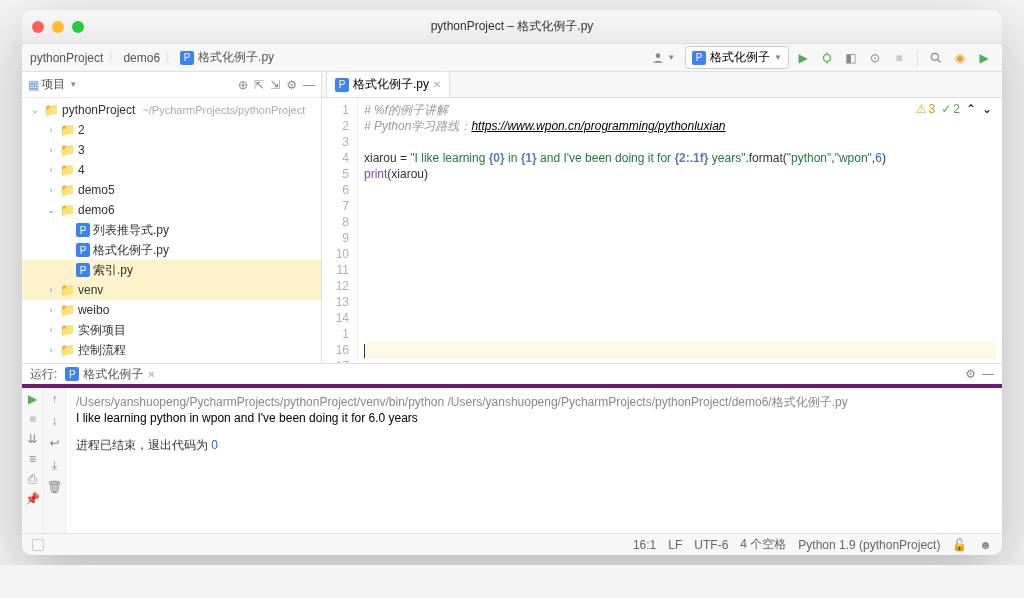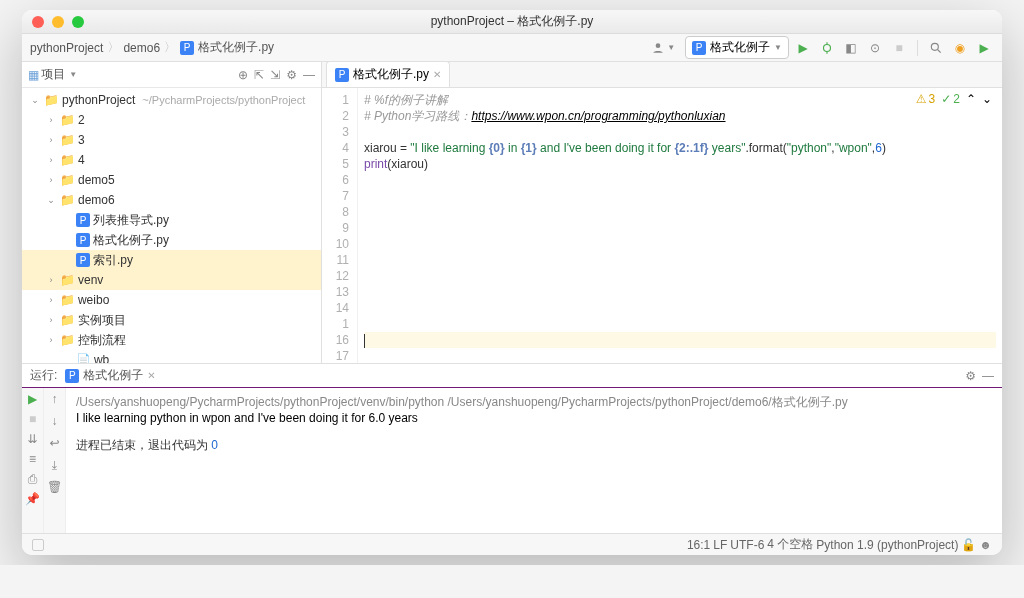--- a/index.html
+++ b/index.html
@@ -1,18 +1,18 @@
 <!DOCTYPE html>
 <html><head>
 <meta charset="utf-8">
 <style>
 * { margin:0; padding:0; box-sizing:border-box; font-family:-apple-system,"Helvetica Neue",Arial,sans-serif; font-size:12px; }
 body { background:#f4f4f4; display:flex; justify-content:center; align-items:flex-start; padding:10px; }
 .window { width:980px; height:545px; background:#fff; border-radius:10px; box-shadow:0 20px 60px rgba(0,0,0,.25); display:flex; flex-direction:column; overflow:hidden; }
-.titlebar { height:24px; background:linear-gradient(#f7f7f7,#eaeaea); border-bottom:1px solid #dcdcdc; display:flex; align-items:center; padding:0 10px; position:relative; }
+.titlebar { height:34px; background:linear-gradient(#f7f7f7,#eaeaea); border-bottom:1px solid #dcdcdc; display:flex; align-items:center; padding:0 10px; position:relative; }
 .traffic { display:flex; gap:8px; }
 .dot { width:12px; height:12px; border-radius:50%; }
 .dot.r{background:#ff5f56}.dot.y{background:#ffbd2e}.dot.g{background:#27c93f}
 .title { position:absolute; left:50%; transform:translateX(-50%); font-size:12px; color:#333; }
 .toolbar { height:28px; border-bottom:1px solid #e0e0e0; display:flex; align-items:center; padding:0 8px; gap:4px; background:#f7f7f7; }
 .breadcrumb { display:flex; align-items:center; gap:4px; color:#555; }
 .crumb-sep { color:#bbb; }
 .ficon { width:14px; height:14px; display:inline-flex; align-items:center; justify-content:center; border-radius:2px; font-size:10px; color:#fff; }
 .ficon.py { background:#3b82f6; }
 .spacer { flex:1; }
@@ -49,31 +49,31 @@
 .code .num { color:#1e66d0; }
 .code .fn { color:#7a4aa8; }
 .code .cur { background:#fdf9e5; }
 .caret { display:inline-block; width:1px; height:14px; background:#333; vertical-align:middle; animation:blink 1s infinite; }
 @keyframes blink { 50% { opacity:0; } }
 .ed-badges { position:absolute; top:4px; right:10px; display:flex; gap:6px; align-items:center; font-size:11px; }
 .badge { display:flex; align-items:center; gap:2px; }
 .badge.warn { color:#d6a100; }
 .badge.ok { color:#4caf50; }
 .bottom { height:170px; border-top:1px solid #e0e0e0; display:flex; flex-direction:column; }
-.bottom-head { height:24px; display:flex; align-items:center; padding:0 8px; gap:8px; color:#555; border-bottom:1px solid #701a75; }
+.bottom-head { height:24px; display:flex; align-items:center; padding:0 8px; gap:8px; color:#555; border-bottom:4px solid #701a75; }
 .bottom-head .right { margin-left:auto; display:flex; gap:6px; color:#888; }
 .bottom-body { flex:1; display:flex; }
 .bottom-gutter { width:22px; background:#f7f7f7; border-right:1px solid #eee; display:flex; flex-direction:column; align-items:center; padding:4px 0; gap:6px; color:#888; }
 .bottom-gutter .play{color:#4caf50}
 .bottom-gutter2 { width:22px; background:#f7f7f7; border-right:1px solid #eee; display:flex; flex-direction:column; align-items:center; padding:4px 0; gap:8px; color:#888; }
 .console { flex:1; padding:6px 10px; font-family:Menlo,Consolas,monospace; font-size:12px; overflow:auto; }
 .console .path { color:#888; }
 .console .exit { color:#333; }
 .console .exit .zero { color:#1e66d0; }
-.status { height:22px; border-top:1px solid #e0e0e0; background:#f7f7f7; display:flex; align-items:center; padding:0 10px; gap:3px; color:#666; font-size:11px; justify-content:flex-end; }
+.status { height:22px; border-top:1px solid #e0e0e0; background:#f7f7f7; display:flex; align-items:center; padding:0 10px; gap:12px; color:#666; font-size:11px; justify-content:flex-end; }
 .status .left { margin-right:auto; width:12px; height:12px; border:1px solid #ccc; border-radius:2px; }
 svg { display:block; }
 .user-dd { display:flex; align-items:center; gap:2px; color:#888; padding:0 6px; }
 </style>
 </head>
 <body>
 
 <div class="window">
 
   <div class="titlebar">

